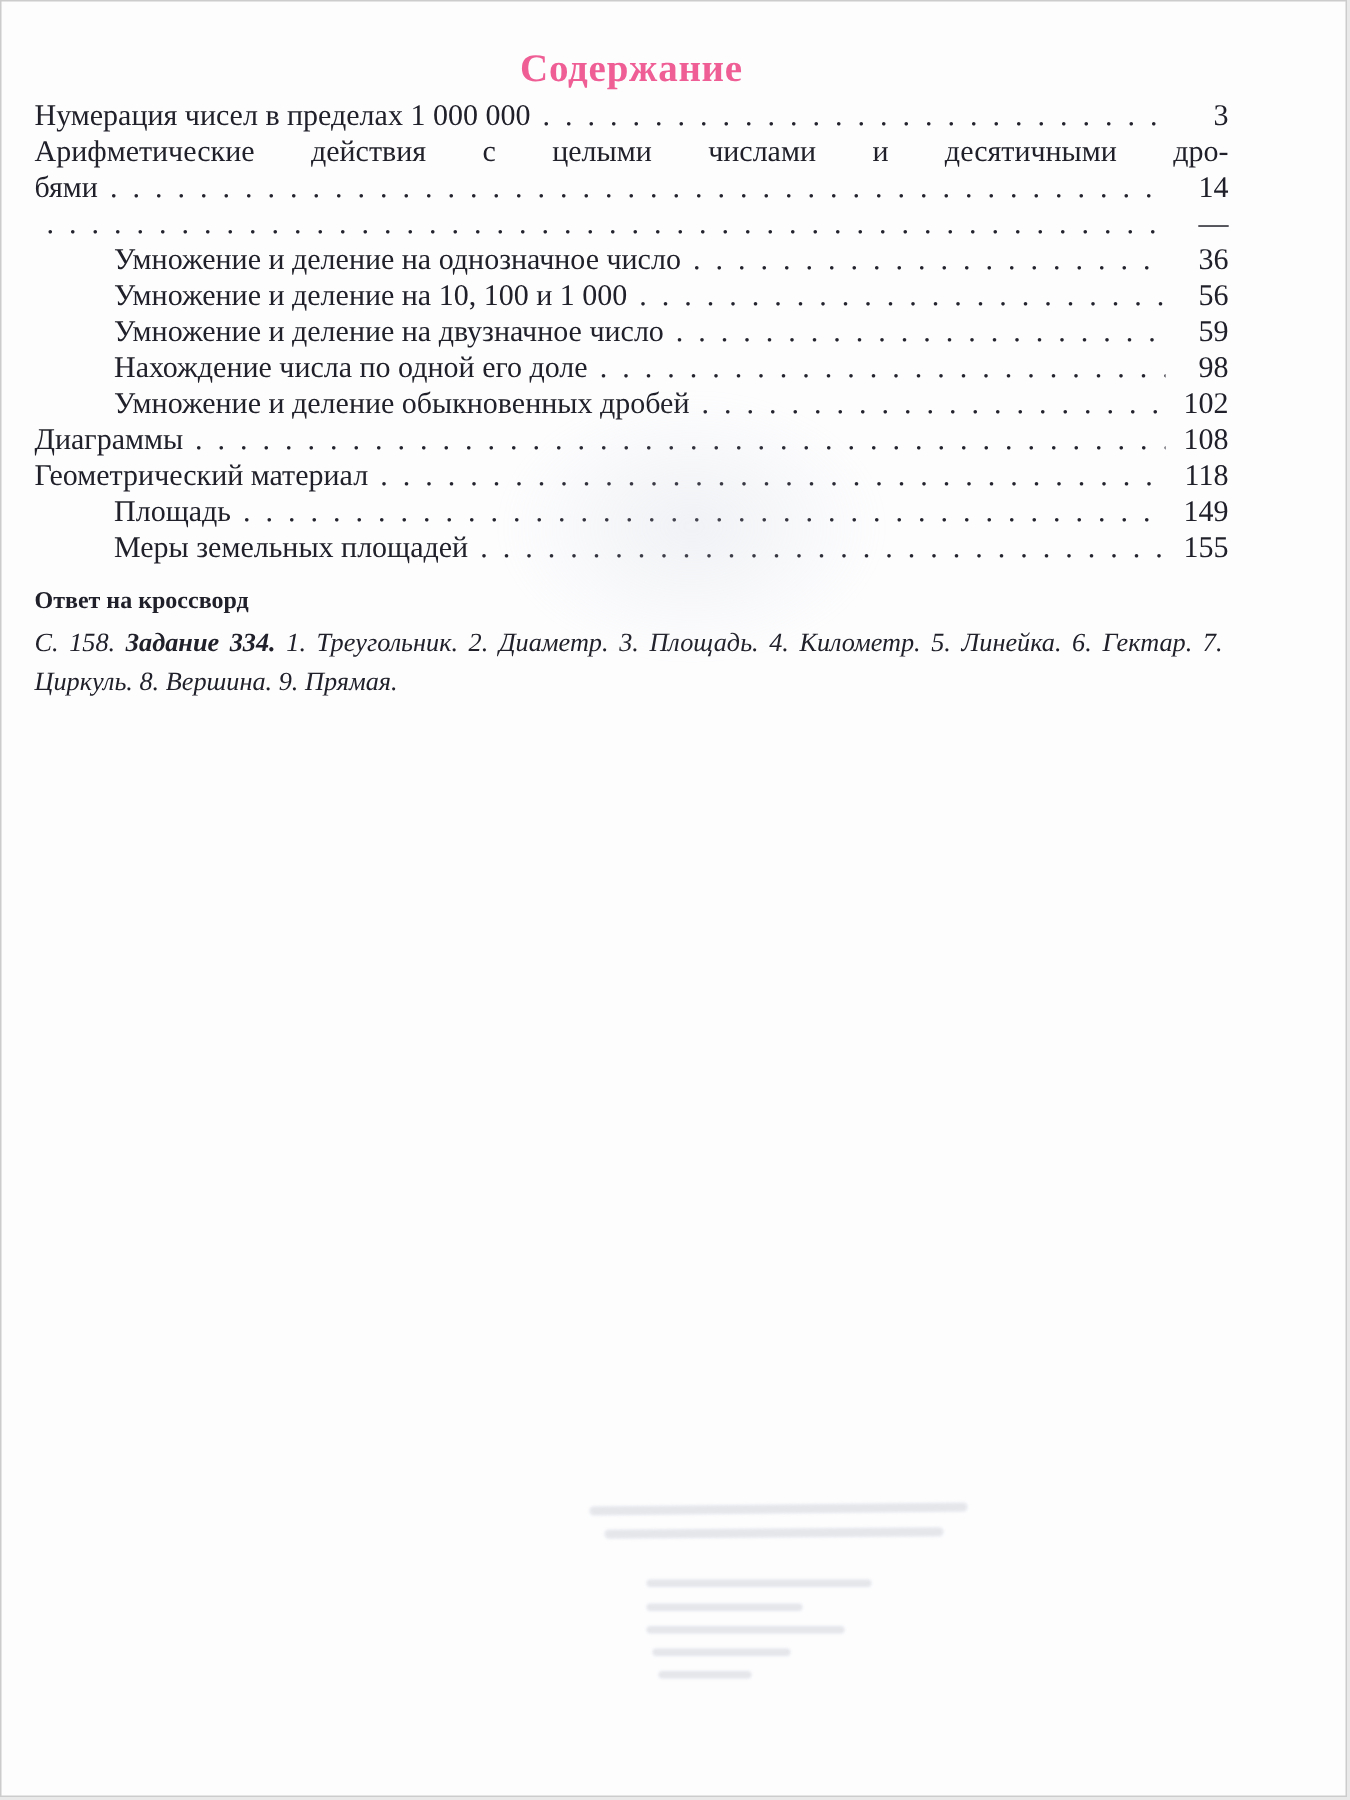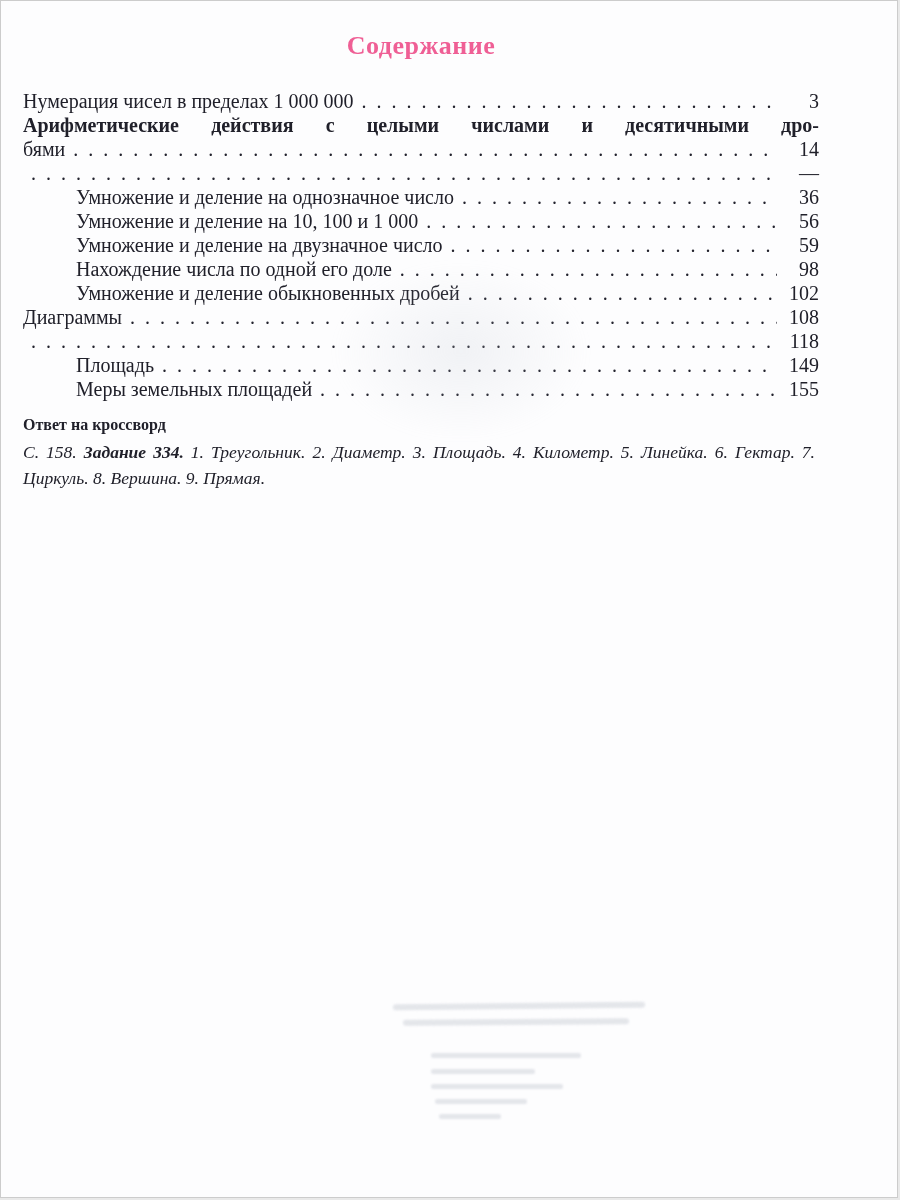--- a/index.html
+++ b/index.html
@@ -15,21 +15,21 @@
     background: #fdfdfe;
     border: 1px solid #cccccc;
     box-sizing: border-box;
     overflow: hidden;
     color: #20202a;
   }
   .content {
     padding: 30px 78px 0 22px; 
   }
   .title {
-    margin: 0 0 28px 0;
+    margin: 0 0 4px 0;
     text-align: center;
     font-size: 26px;
     font-weight: bold;
     letter-spacing: 0.5px;
   }
   .toc {
     font-size: 20px;
     line-height: 24px;
   }
   .row {
@@ -55,21 +55,20 @@
     color: #23232e;
   }
   .page-num {
     min-width: 38px;
     text-align: right;
     white-space: nowrap;
   }
   
   .row.wrap {
     display: block;
-    font-weight: bold;
   }
   .row.wrap .text {
     display: block;
     width: 100%;
     white-space: normal;
     text-align: justify;
     text-align-last: justify;
   }
   .crossword {
     margin-top: 12px;
@@ -182,20 +181,21 @@
         <span class="page-num">102</span>
       </div>
 
       <div class="row">
         <span class="text">Диаграммы</span>
         <span class="leader"></span>
         <span class="page-num">108</span>
       </div>
 
       <div class="row">
+        <span class="text">Геометрический материал</span>
         <span class="leader"></span>
         <span class="page-num">118</span>
       </div>
 
       <div class="row indent">
         <span class="text">Площадь</span>
         <span class="leader"></span>
         <span class="page-num">149</span>
       </div>
 

